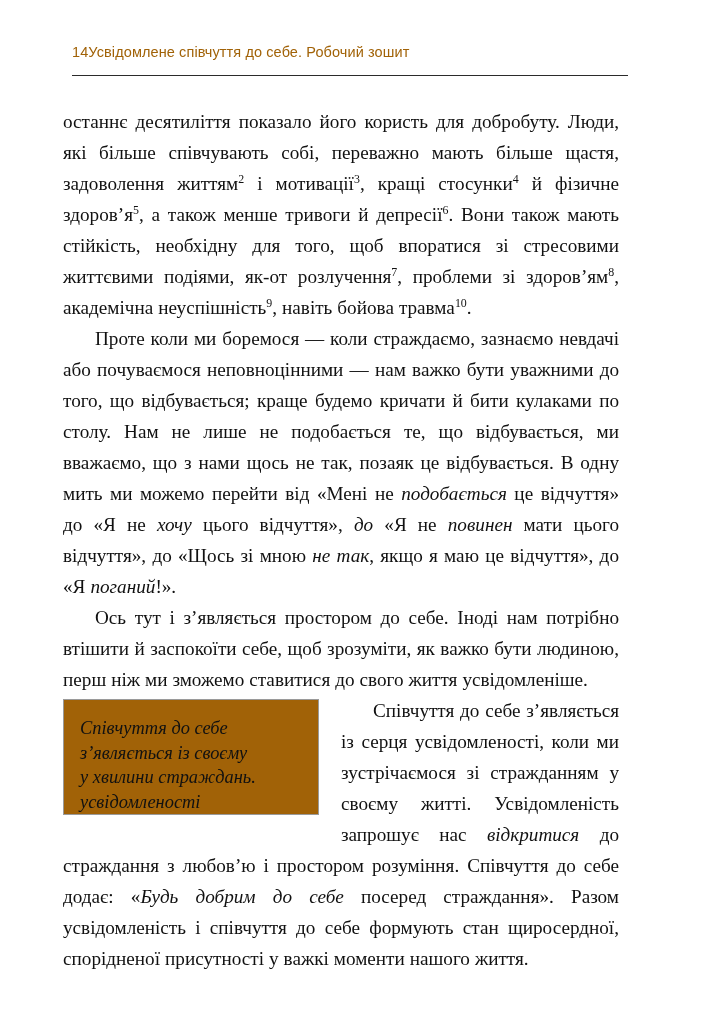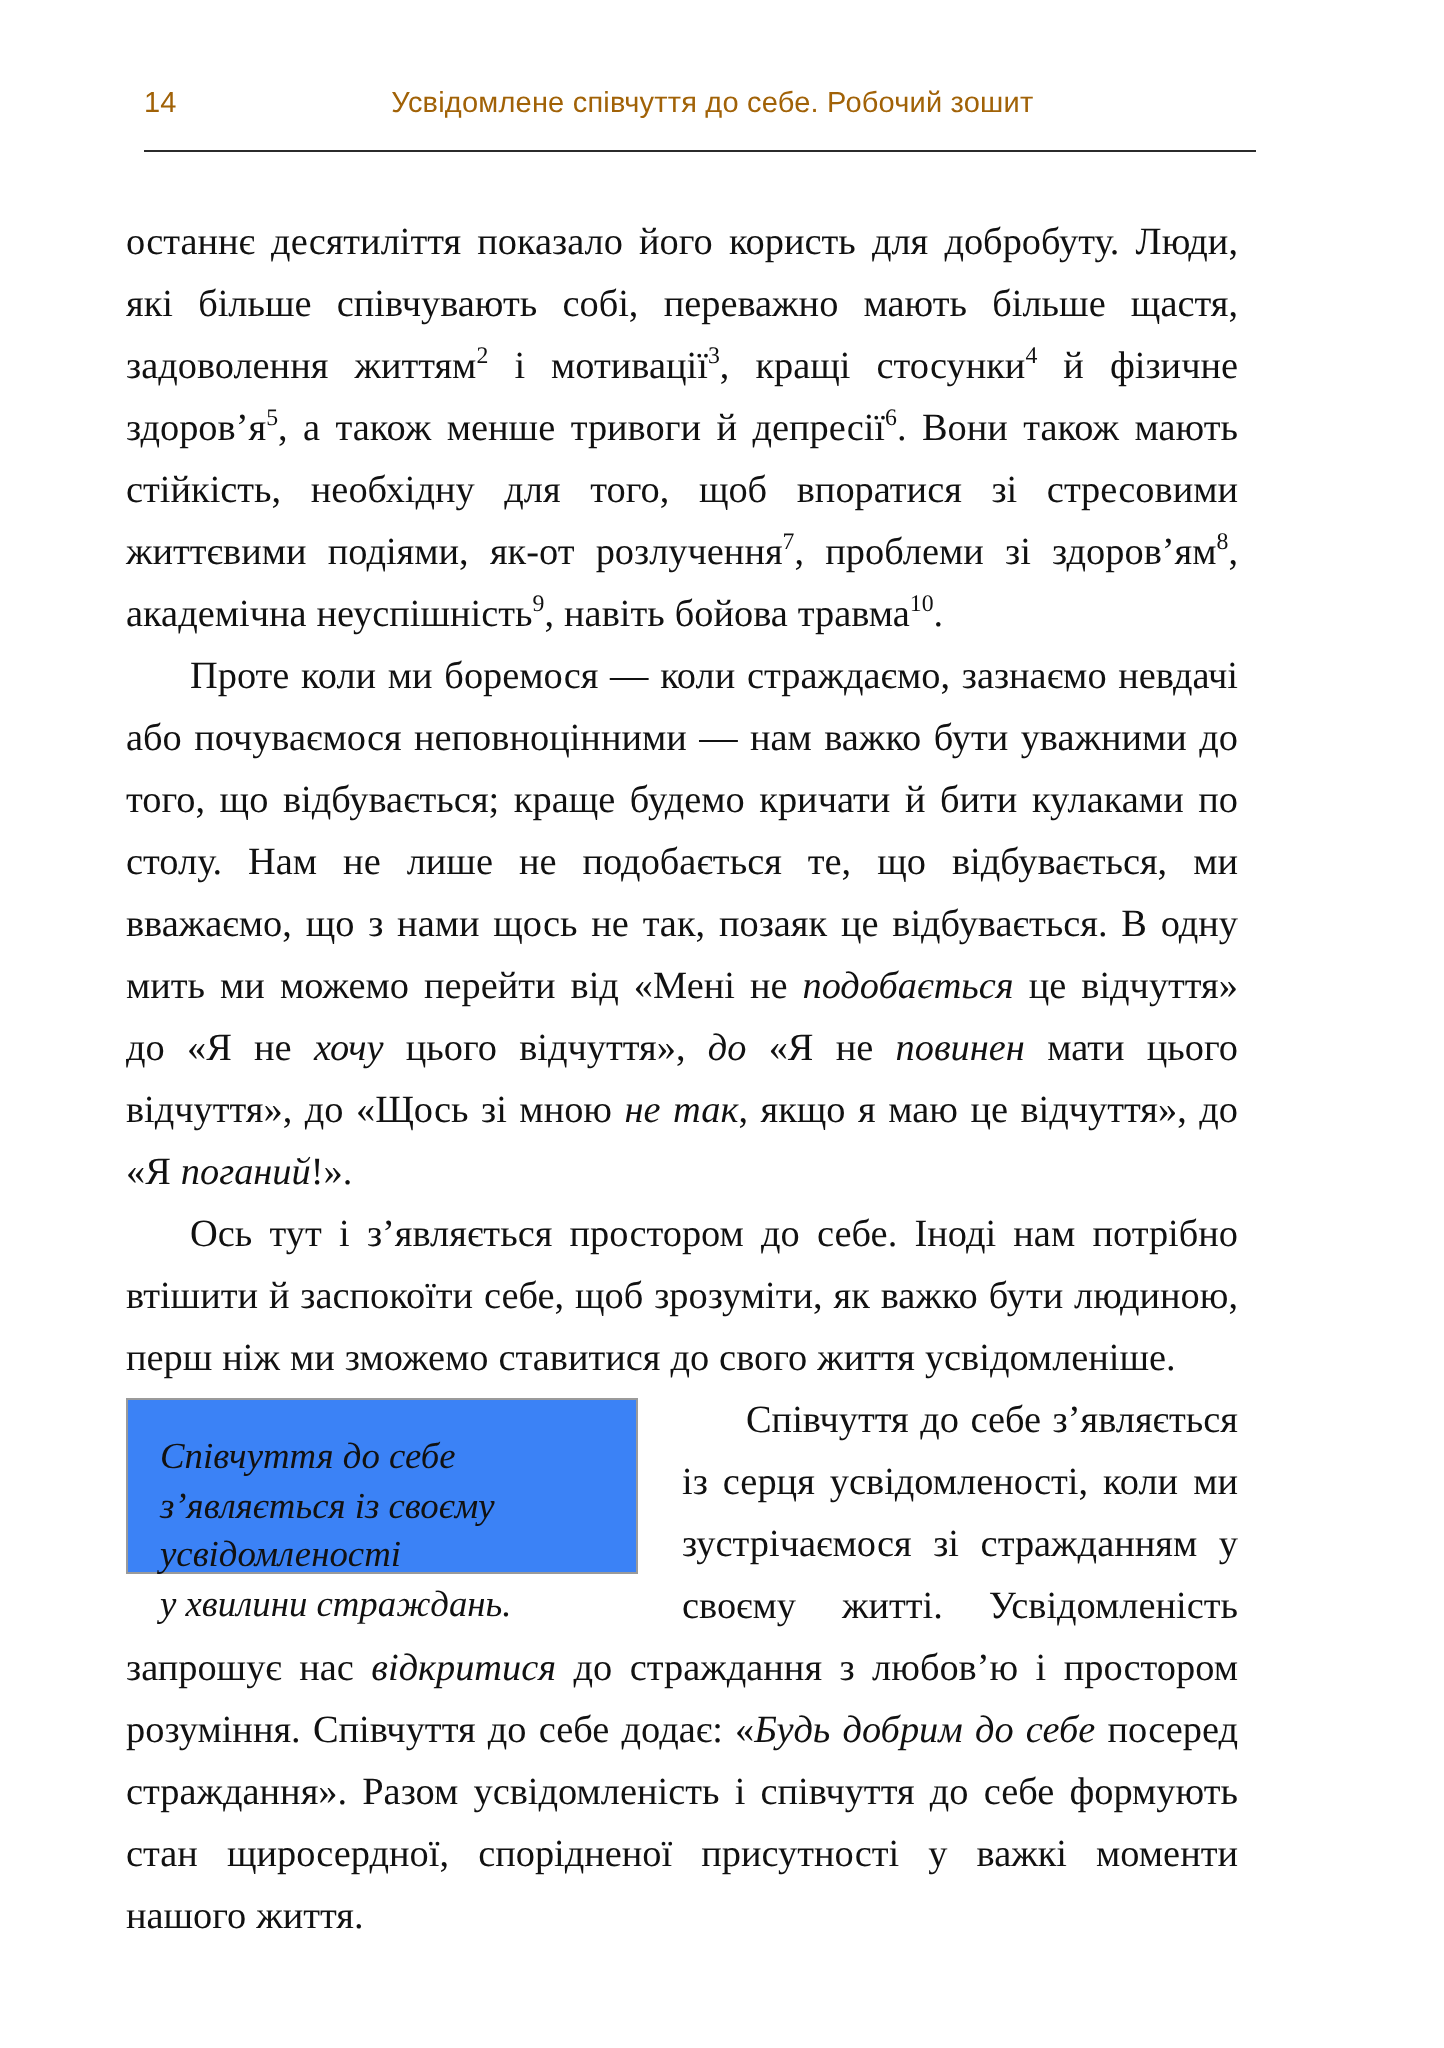--- a/index.html
+++ b/index.html
@@ -34,21 +34,21 @@
     font-family: "Liberation Sans", "DejaVu Sans", sans-serif;
     font-size: 14.5px;
     color: #a16207;
     letter-spacing: 0.1px;
   }
   .header .folio {
     flex: 0 0 auto;
   }
   .header .running-title {
     flex: 1 1 auto;
-    text-align: center;
+    text-align: left;
     padding-right: 4px;
   }
   .header-rule {
     position: absolute;
     left: 72px;
     top: 75px;
     width: 556px;
     height: 1px;
     background: #2b2b2b;
   }
@@ -84,25 +84,25 @@
   i, .it {
     font-style: italic;
     font-family: Liberation Serif, serif;
   }
 
   
   .pullquote {
     float: left;
     box-sizing: border-box;
     width: 256px;
-    height: 88px;
+    height: 116px;
     margin: 4px 22px 10px 0px;
     padding: 16px 14px 10px 16px;
     border: 1px solid #9a9a9a;
-    background: #3b82f6;
+    background: #a16207;
     shape-outside: margin-box;
   }
   .pullquote .pq-line {
     font-style: italic;
     font-size: 18.4px;
     line-height: 24.5px;
     text-align: left;
     text-indent: 0;
     white-space: nowrap;
     color: #111111;
@@ -129,21 +129,21 @@
 
     <p class="body noindent"><span>останнє десятиліття показало його користь для добробуту. Люди, які більше співчувають собі, переважно мають більше щастя, задоволення життям</span><sup>2</sup><span> і мотивації</span><sup>3</sup><span>, кращі стосунки</span><sup>4</sup><span> й фізичне здоров’я</span><sup>5</sup><span>, а також менше тривоги й депресії</span><sup>6</sup><span>. Вони також мають стійкість, необхідну для того, щоб впоратися зі стресовими життєвими подіями, як-от розлучення</span><sup>7</sup><span>, проблеми зі здоров’ям</span><sup>8</sup><span>, академічна неуспішність</span><sup>9</sup><span>, навіть бойова травма</span><sup>10</sup><span>.</span></p>
 
     <p class="body"><span>Проте коли ми боремося — коли страждаємо, зазнаємо невдачі або почуваємося неповноцінними — нам важко бути уважними до того, що відбувається; краще будемо кричати й бити кулаками по столу. Нам не лише не подобається те, що відбувається, ми вважаємо, що з нами щось не так, позаяк це відбувається. В одну мить ми можемо перейти від «Мені не </span><i>подобається</i><span> це відчуття» до «Я не </span><i>хочу</i><span> цього відчуття», </span><i>до</i><span> «Я не </span><i>повинен</i><span> мати цього відчуття», до «Щось зі мною </span><i>не так</i><span>, якщо я маю це відчуття», до «Я </span><i>поганий</i><span>!».</span></p>
 
     <p class="body">Ось тут і з’являється простором до себе. Іноді нам потрібно втішити й заспокоїти себе, щоб зрозуміти, як важко бути людиною, перш ніж ми зможемо ставитися до свого життя усвідомленіше.</p>
 
     <div class="pullquote">
       <div class="pq-line">Співчуття до себе</div>
       <div class="pq-line">з’являється із своєму</div>
+      <div class="pq-line">у хвилини страждань.</div>
       <div class="pq-line">усвідомленості</div>
-      <div class="pq-line">у хвилини страждань.</div>
     </div>
 
     <p class="body"><span>Співчуття до себе з’являється із серця усвідомленості, коли ми зустрічаємося зі стражданням у своєму житті. Усвідомленість запрошує нас </span><i>відкритися</i><span> до страждання з любов’ю і простором розуміння. Співчуття до себе додає: «</span><i>Будь добрим до себе</i><span> посеред страждання». Разом усвідомленість і співчуття до себе формують стан щиросердної, спорідненої присутності у важкі моменти нашого життя.</span></p>
 
   </div>
 
 </div>
 
 </body></html>

